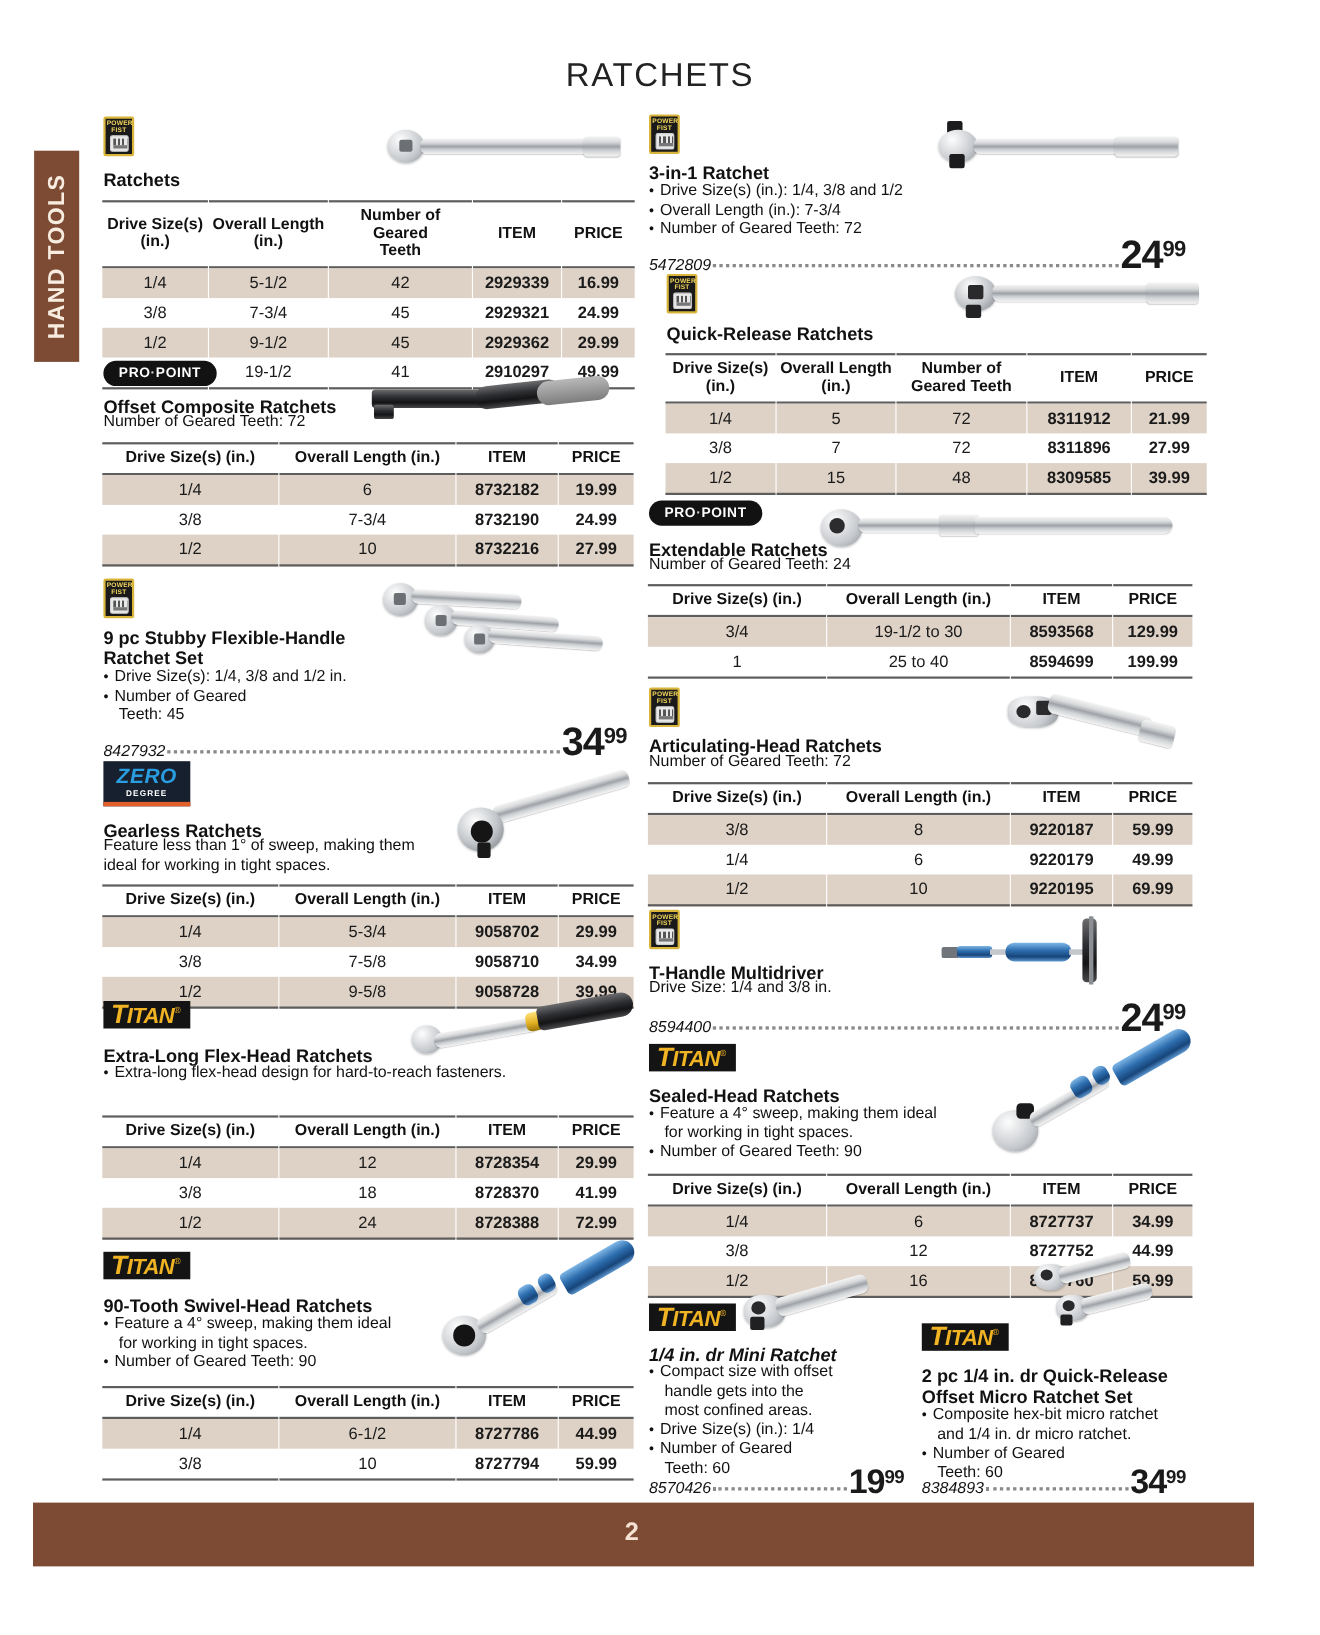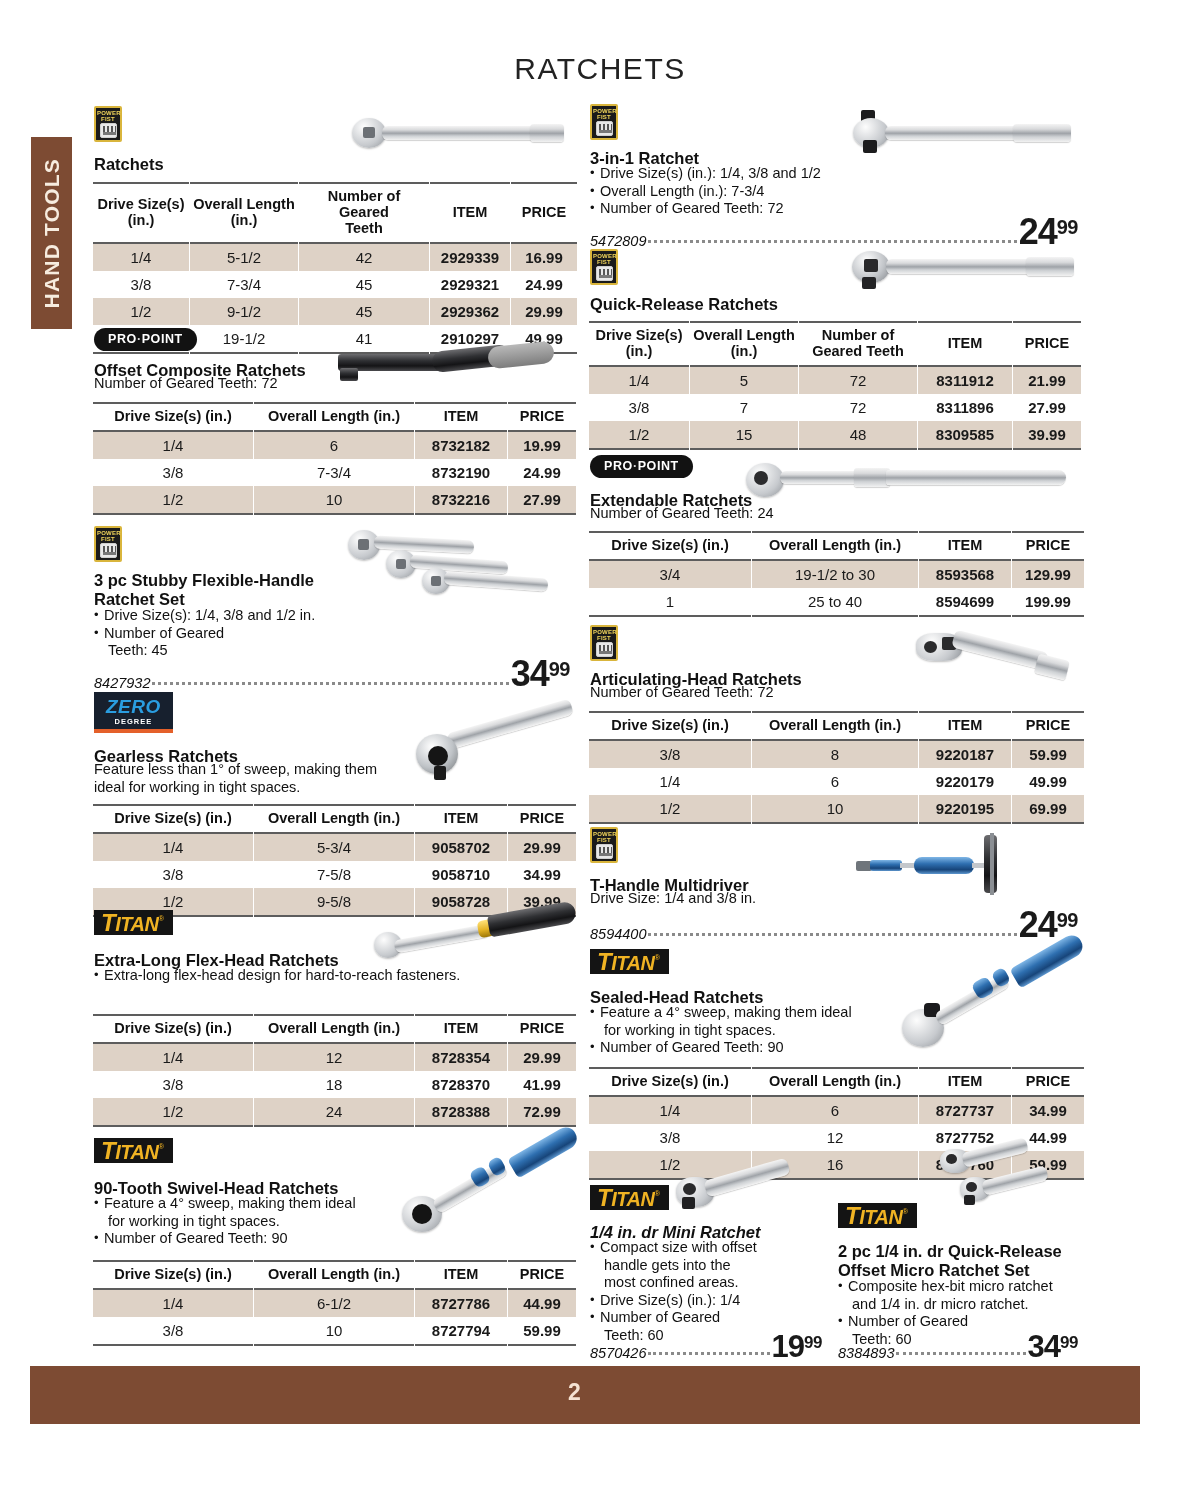--- a/index.html
+++ b/index.html
@@ -352,21 +352,21 @@
             <div class="sq" style="left:10px;top:9px;width:10px;height:10px;"></div>
           </div>
         <div class="ratchet-bar" style="left:70px;top:34px;width:98px;height:13px;transform:rotate(4deg);"></div>
         <div class="ratchet-head" style="left:82px;top:44px;width:28px;height:26px;">
             <div class="sq" style="left:9px;top:8px;width:10px;height:10px;"></div>
           </div>
         <div class="ratchet-bar" style="left:104px;top:51px;width:104px;height:13px;transform:rotate(4deg);"></div>
       </div>
 
       <div class="prod-name" style="position:absolute;left:2px;top:46px;width:250px;">
-        <span>3 pc Stubby Flexible-Handle</span><br>
+        <span>9 pc Stubby Flexible-Handle</span><br>
         <span>Ratchet Set</span>
       </div>
 
       <ul class="bullets" style="position:absolute;left:2px;top:86px;width:300px;">
         <li>Drive Size(s): 1/4, 3/8 and 1/2 in.</li>
         <li>Number of Geared</li>
         <li class="cont">Teeth: 45</li>
       </ul>
 
       <div class="priceline" style="position:absolute;left:2px;top:136px;width:476px;">
@@ -580,21 +580,21 @@
 
       <div class="priceline" style="position:absolute;left:2px;top:114px;width:488px;">
         <span class="sku">5472809</span>
         <span class="leader"></span>
         <span class="price">
           <span class="dollars">24</span><span class="cents">99</span>
         </span>
       </div>
     </div>
 
-    <div class="block" style="height:202px;">
+    <div class="block" style="height:202px;margin-left:16px;">
       <div class="logo logo-powerfist" style="position:absolute;left:2px;top:4px;">
         <div class="pf-txt">POWER</div>
         <div class="pf-txt">FIST</div>
         <div class="pf-fist"></div>
       </div>
 
       <div class="photo" style="left:258px;top:0px;width:230px;height:48px;">
         <div class="ratchet-head" style="left:6px;top:6px;width:38px;height:32px;background:radial-gradient(circle at 38% 30%,#fff,#c2c5c9 55%,#7d8186 100%);"></div>
         <div style="position:absolute;left:18px;top:14px;width:14px;height:13px;background:#2a2a2c;border-radius:2px;"></div>
         <div style="position:absolute;left:16px;top:32px;width:14px;height:12px;background:#232325;border-radius:2px;"></div>

